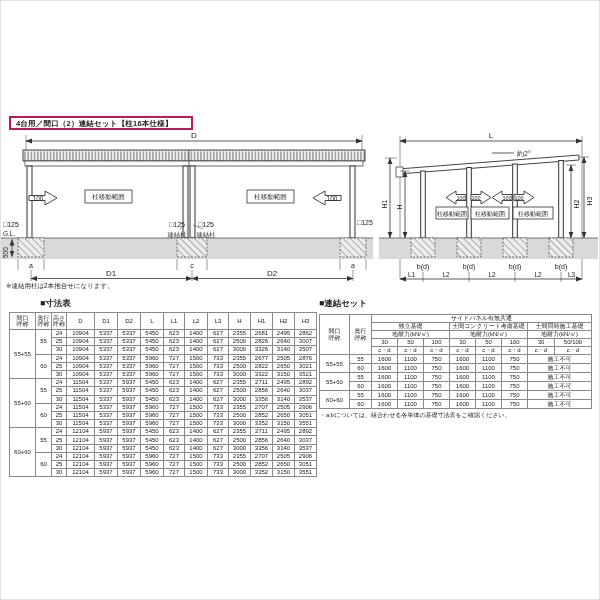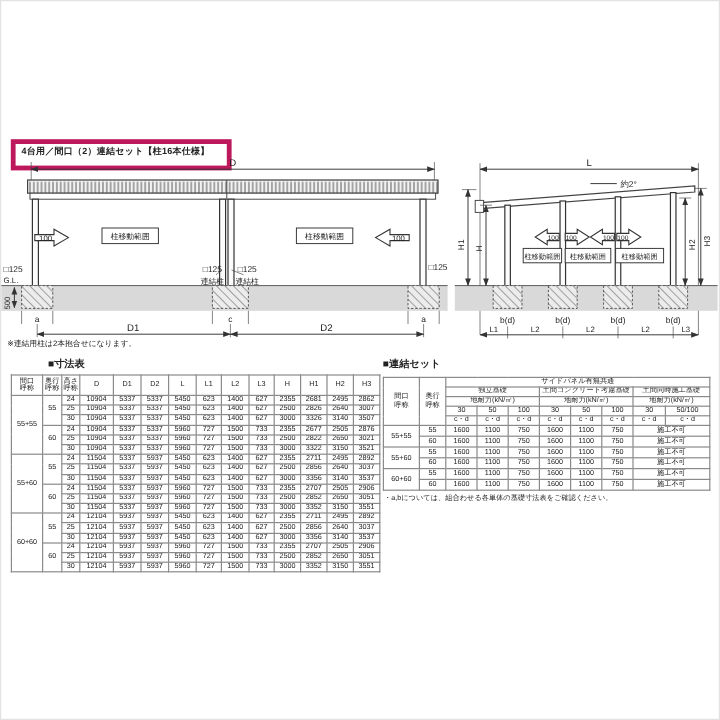--- a/index.html
+++ b/index.html
@@ -2,22 +2,22 @@
 <html><head>
 <meta charset="utf-8">
 <style>
   html,body { margin:0; padding:0; background:#fff; }
   #stage {
     position:relative; width:600px; height:600px; background:#fff;
     border:1px solid #e2e2e2; box-sizing:border-box; overflow:hidden;
     font-family:"Liberation Sans","DejaVu Sans",sans-serif; color:#222;
   }
   #title-box {
-    position:absolute; left:8px; top:115px; width:184px; height:26px;
-    border:4px solid #be185d; font-size:7.5px; font-weight:bold;
+    position:absolute; left:8px; top:115px; width:184px; height:14px;
+    border:2px solid #be185d; font-size:7.5px; font-weight:bold;
     line-height:12px; padding-left:5px; box-sizing:border-box; letter-spacing:.2px;
   }
   svg { position:absolute; overflow:visible; }
   #front-view { left:0; top:128px; }
   #side-view  { left:375px; top:128px; }
   svg text { fill:#1c1c1c; font-family:"Liberation Sans","DejaVu Sans",sans-serif; }
   .t8 {font-size:8px;} .t7 {font-size:7px;} .t65 {font-size:6.5px;}
   .t6 {font-size:6px;} .t55 {font-size:5.5px;}
   .dimline { stroke:#333; stroke-width:.8; fill:none; }
   .ext     { stroke:#444; stroke-width:.55; fill:none; }

